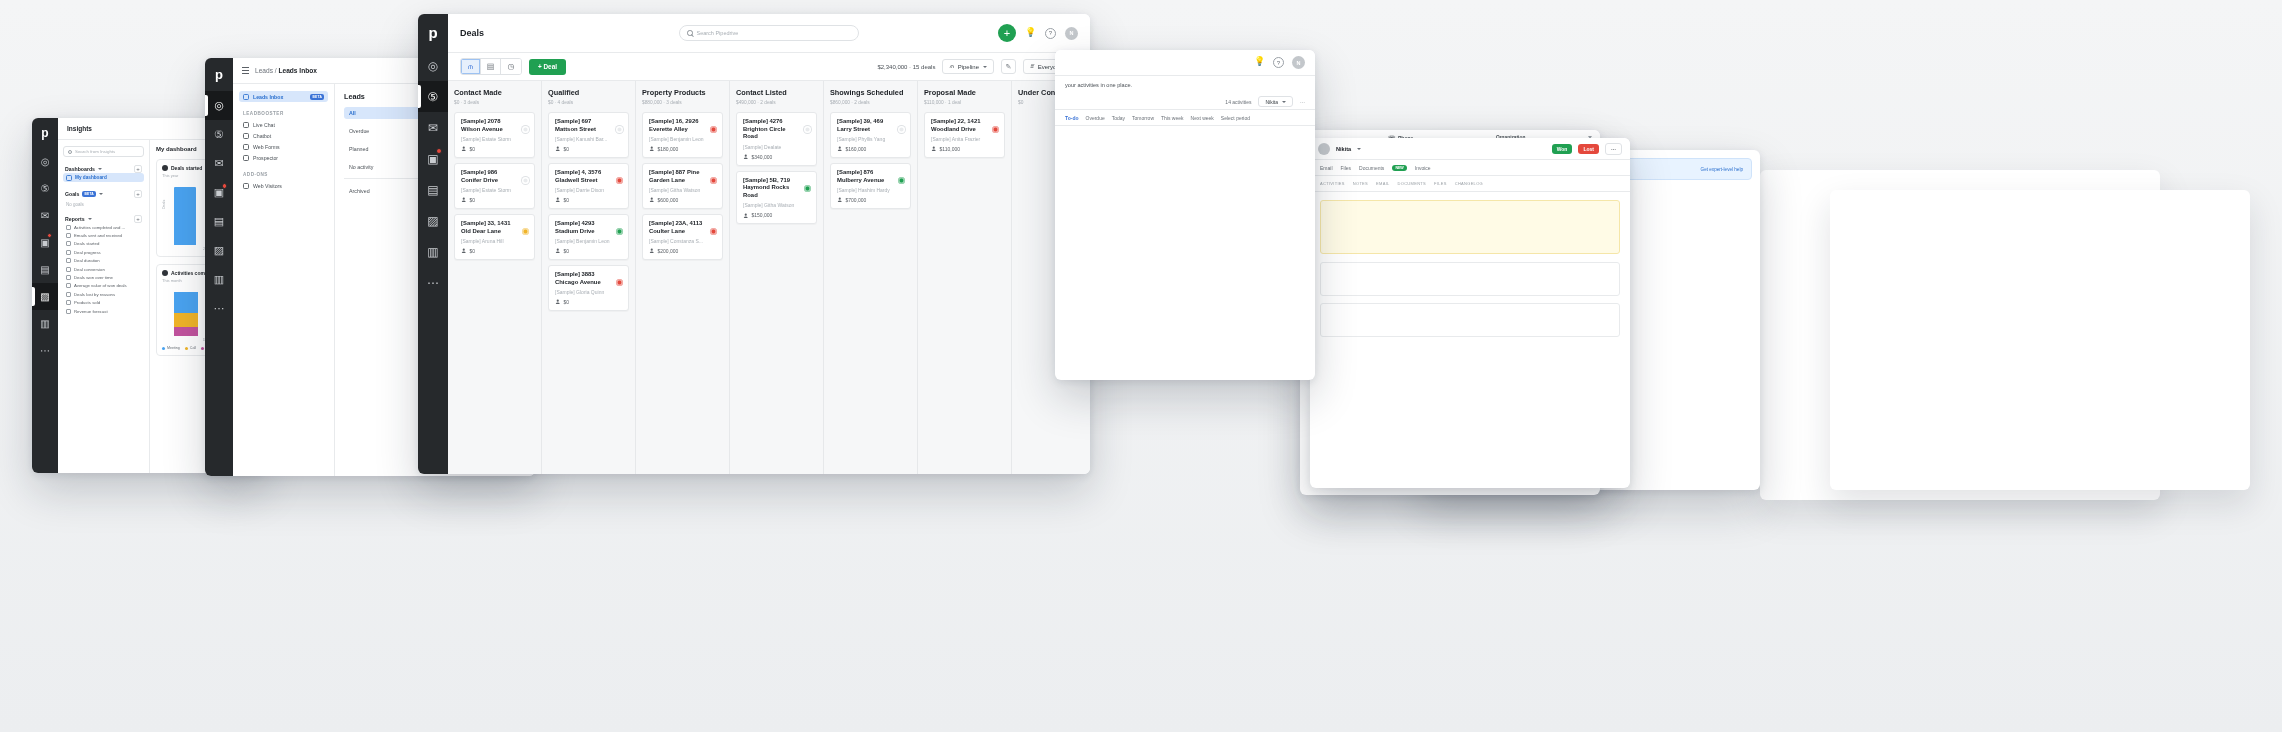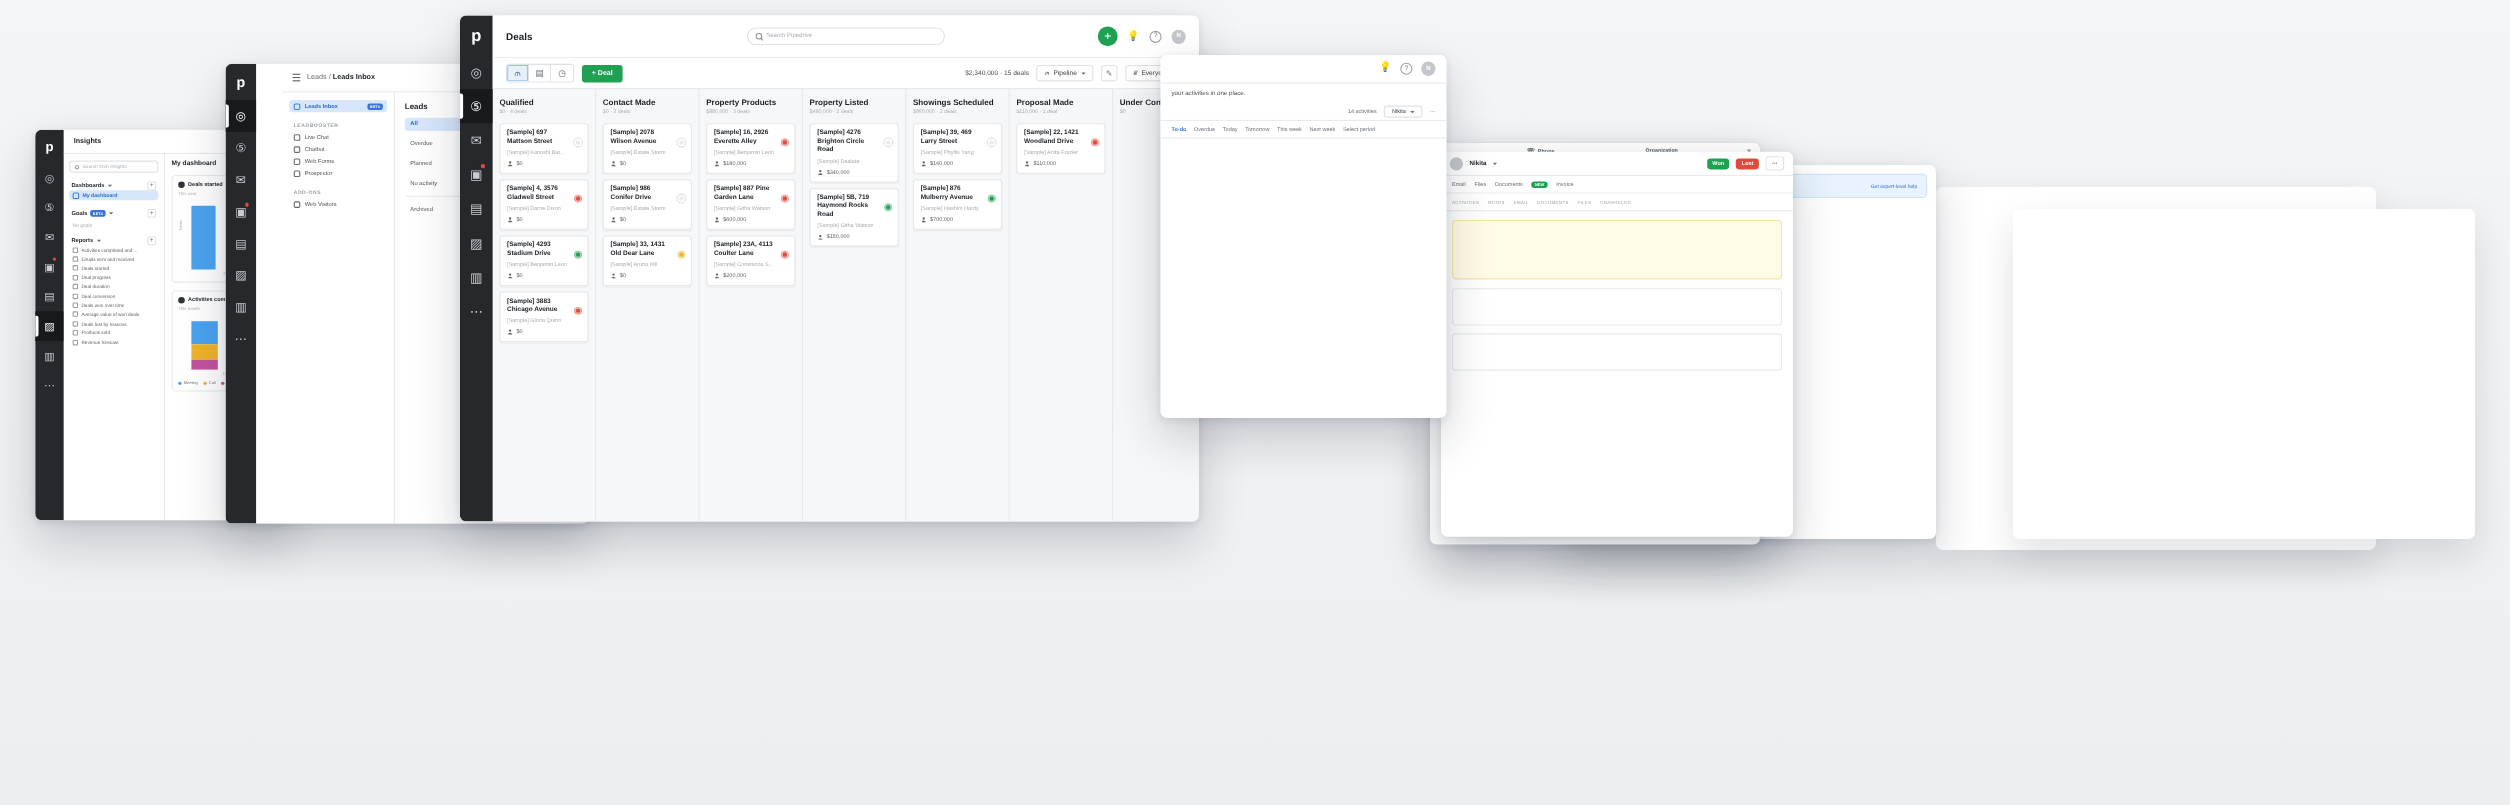--- a/index.html
+++ b/index.html
@@ -73,21 +73,21 @@
   .bar { width:22px; background:#4aa3f0; border-radius:1px 1px 0 0; }
   .axis-lbl { font-size:3.6px; color:#a8aeb4; text-align:center; margin-top:2px; }
   .ins-legend { display:flex; gap:5px; margin-top:4px; }
   .lg { display:flex; align-items:center; gap:2px; font-size:3.6px; color:#6b7178; }
   .lgd { width:3px;height:3px;border-radius:50%; }
 
   
   #win-leads { left: 205px; top: 58px; width: 330px; height: 418px; }
   #win-leads .railbar { width: 28px; }
   #win-leads .rail-ic { height: 29px; font-size: 11px; }
-  #win-leads .lb-body { position:absolute; left:28px; top:0; right:0; bottom:0; background:#fff;padding-left:24px; }
+  #win-leads .lb-body { position:absolute; left:28px; top:0; right:0; bottom:0; background:#fff; }
   .lb-head { height:26px; border-bottom:1px solid #e8eaec; display:flex;
         align-items:center; gap:6px; padding:0 9px; }
   .hamb { display:flex; flex-direction:column; gap:1.6px; }
   .hamb i { width:7px; height:1.1px; background:#5b6066; display:block; }
   .lb-crumb { font-size:6.6px; color:#6b7178; }
   .lb-crumb b { color:#1b1f24; font-weight:700; }
   .lb-split { display:flex; height: calc(100% - 26px); }
   .lb-nav { width:102px; border-right:1px solid #e8eaec; padding:7px 6px; }
   .lb-nav-item { display:flex; align-items:center; gap:4px; height:11px; padding:0 4px;
         border-radius:3px; font-size:5.2px; color:#4a5056; }
@@ -693,20 +693,64 @@
             <i>⩸</i>
             <span>Everyone</span>
             <i class="chev"></i>
           </span>
         </div>
       </div>
 
       <div class="kan" id="kanban">
           <div class="kcol">
             <div class="kcol-h">
+              <b>Contact Made</b>
+              <span>$0 · 3 deals</span>
+            </div>
+            <div class="kcards">
+              <div class="kcard">
+                <div class="kc-t">[Sample] 2078 Wilson Avenue</div>
+                <div class="kc-s">[Sample] Estate Storm</div>
+                <div class="kc-v">
+                  <svg class="kc-person" viewBox="0 0 12 12">
+                    <circle cx="6" cy="3.6" r="2.3" fill="#5b6066"></circle>
+                    <path d="M1.6 11 A4.6 4.6 0 0 1 10.4 11 Z" fill="#5b6066"></path>
+                  </svg>
+                  <span>$0</span>
+                </div>
+                <span class="kc-dot grey"></span>
+              </div>
+              <div class="kcard">
+                <div class="kc-t">[Sample] 986 Conifer Drive</div>
+                <div class="kc-s">[Sample] Estate Storm</div>
+                <div class="kc-v">
+                  <svg class="kc-person" viewBox="0 0 12 12">
+                    <circle cx="6" cy="3.6" r="2.3" fill="#5b6066"></circle>
+                    <path d="M1.6 11 A4.6 4.6 0 0 1 10.4 11 Z" fill="#5b6066"></path>
+                  </svg>
+                  <span>$0</span>
+                </div>
+                <span class="kc-dot grey"></span>
+              </div>
+              <div class="kcard">
+                <div class="kc-t">[Sample] 33, 1431 Old Dear Lane</div>
+                <div class="kc-s">[Sample] Aruna Hill</div>
+                <div class="kc-v">
+                  <svg class="kc-person" viewBox="0 0 12 12">
+                    <circle cx="6" cy="3.6" r="2.3" fill="#5b6066"></circle>
+                    <path d="M1.6 11 A4.6 4.6 0 0 1 10.4 11 Z" fill="#5b6066"></path>
+                  </svg>
+                  <span>$0</span>
+                </div>
+                <span class="kc-dot amber"></span>
+              </div>
+            </div>
+          </div>
+          <div class="kcol">
+            <div class="kcol-h">
               <b>Qualified</b>
               <span>$0 · 4 deals</span>
             </div>
             <div class="kcards">
               <div class="kcard">
                 <div class="kc-t">[Sample] 697 Mattson Street</div>
                 <div class="kc-s">[Sample] Kanushi Bar...</div>
                 <div class="kc-v">
                   <svg class="kc-person" viewBox="0 0 12 12">
                     <circle cx="6" cy="3.6" r="2.3" fill="#5b6066"></circle>
@@ -744,64 +788,20 @@
                 <div class="kc-t">[Sample] 3883 Chicago Avenue</div>
                 <div class="kc-s">[Sample] Gloria Quinn</div>
                 <div class="kc-v">
                   <svg class="kc-person" viewBox="0 0 12 12">
                     <circle cx="6" cy="3.6" r="2.3" fill="#5b6066"></circle>
                     <path d="M1.6 11 A4.6 4.6 0 0 1 10.4 11 Z" fill="#5b6066"></path>
                   </svg>
                   <span>$0</span>
                 </div>
                 <span class="kc-dot red"></span>
-              </div>
-            </div>
-          </div>
-          <div class="kcol">
-            <div class="kcol-h">
-              <b>Contact Made</b>
-              <span>$0 · 3 deals</span>
-            </div>
-            <div class="kcards">
-              <div class="kcard">
-                <div class="kc-t">[Sample] 2078 Wilson Avenue</div>
-                <div class="kc-s">[Sample] Estate Storm</div>
-                <div class="kc-v">
-                  <svg class="kc-person" viewBox="0 0 12 12">
-                    <circle cx="6" cy="3.6" r="2.3" fill="#5b6066"></circle>
-                    <path d="M1.6 11 A4.6 4.6 0 0 1 10.4 11 Z" fill="#5b6066"></path>
-                  </svg>
-                  <span>$0</span>
-                </div>
-                <span class="kc-dot grey"></span>
-              </div>
-              <div class="kcard">
-                <div class="kc-t">[Sample] 986 Conifer Drive</div>
-                <div class="kc-s">[Sample] Estate Storm</div>
-                <div class="kc-v">
-                  <svg class="kc-person" viewBox="0 0 12 12">
-                    <circle cx="6" cy="3.6" r="2.3" fill="#5b6066"></circle>
-                    <path d="M1.6 11 A4.6 4.6 0 0 1 10.4 11 Z" fill="#5b6066"></path>
-                  </svg>
-                  <span>$0</span>
-                </div>
-                <span class="kc-dot grey"></span>
-              </div>
-              <div class="kcard">
-                <div class="kc-t">[Sample] 33, 1431 Old Dear Lane</div>
-                <div class="kc-s">[Sample] Aruna Hill</div>
-                <div class="kc-v">
-                  <svg class="kc-person" viewBox="0 0 12 12">
-                    <circle cx="6" cy="3.6" r="2.3" fill="#5b6066"></circle>
-                    <path d="M1.6 11 A4.6 4.6 0 0 1 10.4 11 Z" fill="#5b6066"></path>
-                  </svg>
-                  <span>$0</span>
-                </div>
-                <span class="kc-dot amber"></span>
               </div>
             </div>
           </div>
           <div class="kcol">
             <div class="kcol-h">
               <b>Property Products</b>
               <span>$880,000 · 3 deals</span>
             </div>
             <div class="kcards">
               <div class="kcard">
@@ -837,21 +837,21 @@
                     <path d="M1.6 11 A4.6 4.6 0 0 1 10.4 11 Z" fill="#5b6066"></path>
                   </svg>
                   <span>$200,000</span>
                 </div>
                 <span class="kc-dot red"></span>
               </div>
             </div>
           </div>
           <div class="kcol">
             <div class="kcol-h">
-              <b>Property Listed</b>
+              <b>Contact Listed</b>
               <span>$490,000 · 2 deals</span>
             </div>
             <div class="kcards">
               <div class="kcard">
                 <div class="kc-t">[Sample] 4276 Brighton Circle Road</div>
                 <div class="kc-s">[Sample] Dealate</div>
                 <div class="kc-v">
                   <svg class="kc-person" viewBox="0 0 12 12">
                     <circle cx="6" cy="3.6" r="2.3" fill="#5b6066"></circle>
                     <path d="M1.6 11 A4.6 4.6 0 0 1 10.4 11 Z" fill="#5b6066"></path>

